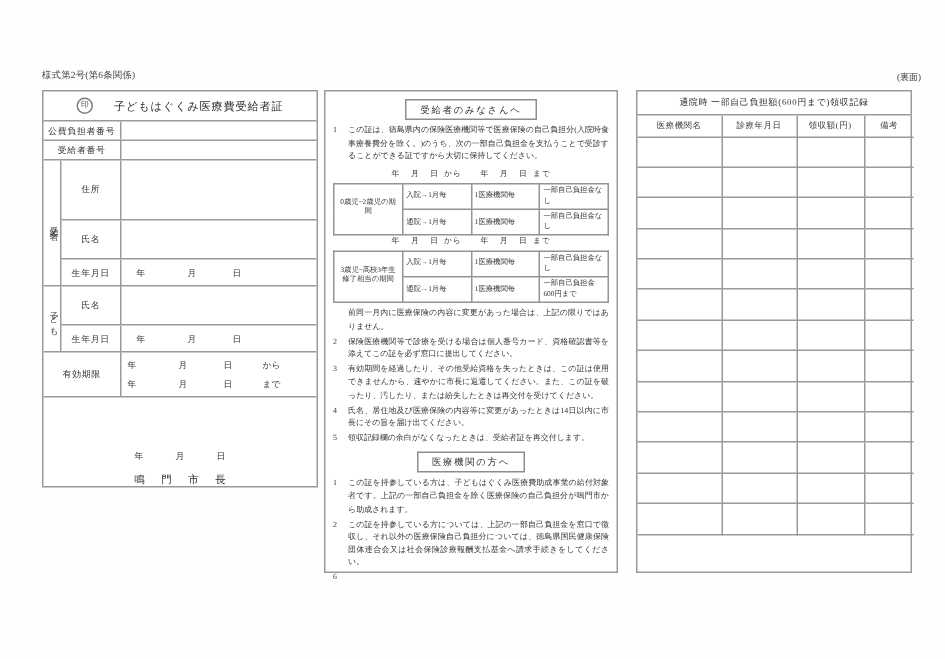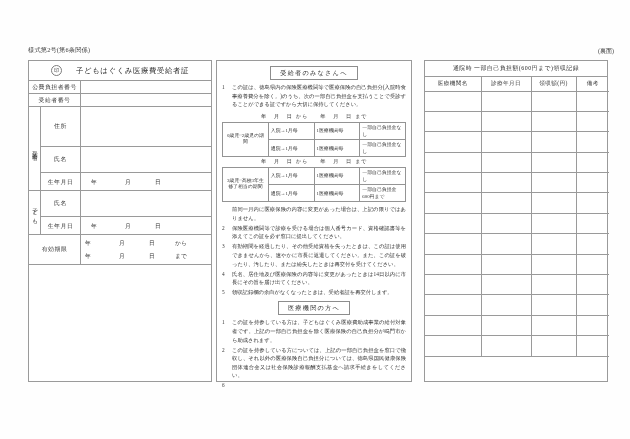--- a/index.html
+++ b/index.html
@@ -46,21 +46,21 @@
     border: 1px solid #9a9a9a;
     background: #fff;
     box-sizing: border-box;
   }
 
   
   #cert-panel {
     left: 28px;
     top: 60px;
     width: 184px;
-    height: 322px;
+    height: 265px;
   }
   .cert-title-row {
     height: 19px;
     border-bottom: 1px solid #9a9a9a;
     display: flex;
     align-items: center;
     justify-content: center;
     gap: 14px;
   }
   .cert-mark {
@@ -378,20 +378,24 @@
           <span class="y">年</span>
           <span class="m">月</span>
           <span class="d">日</span>
           <span class="sfx">まで</span>
         </div>
       </div>
     </div>
 
     <div class="cert-spacer" style="height:18px"></div>
 
+    <div class="sig-area">
+      <div class="sig-date">年  月  日</div>
+      <div class="sig-name">鳴門市長</div>
+    </div>
   </div>
 
   <div class="panel" id="notes-panel">
 
     <div class="badge">受給者のみなさんへ</div>
 
     <div class="note">
       <span class="num">1</span>
       <span class="txt">この証は、徳島県内の保険医療機関等で医療保険の自己負担分(入院時食事療養費分を除く。)のうち、次の一部自己負担金を支払うことで受診することができる証ですから大切に保持してください。</span>
     </div>

